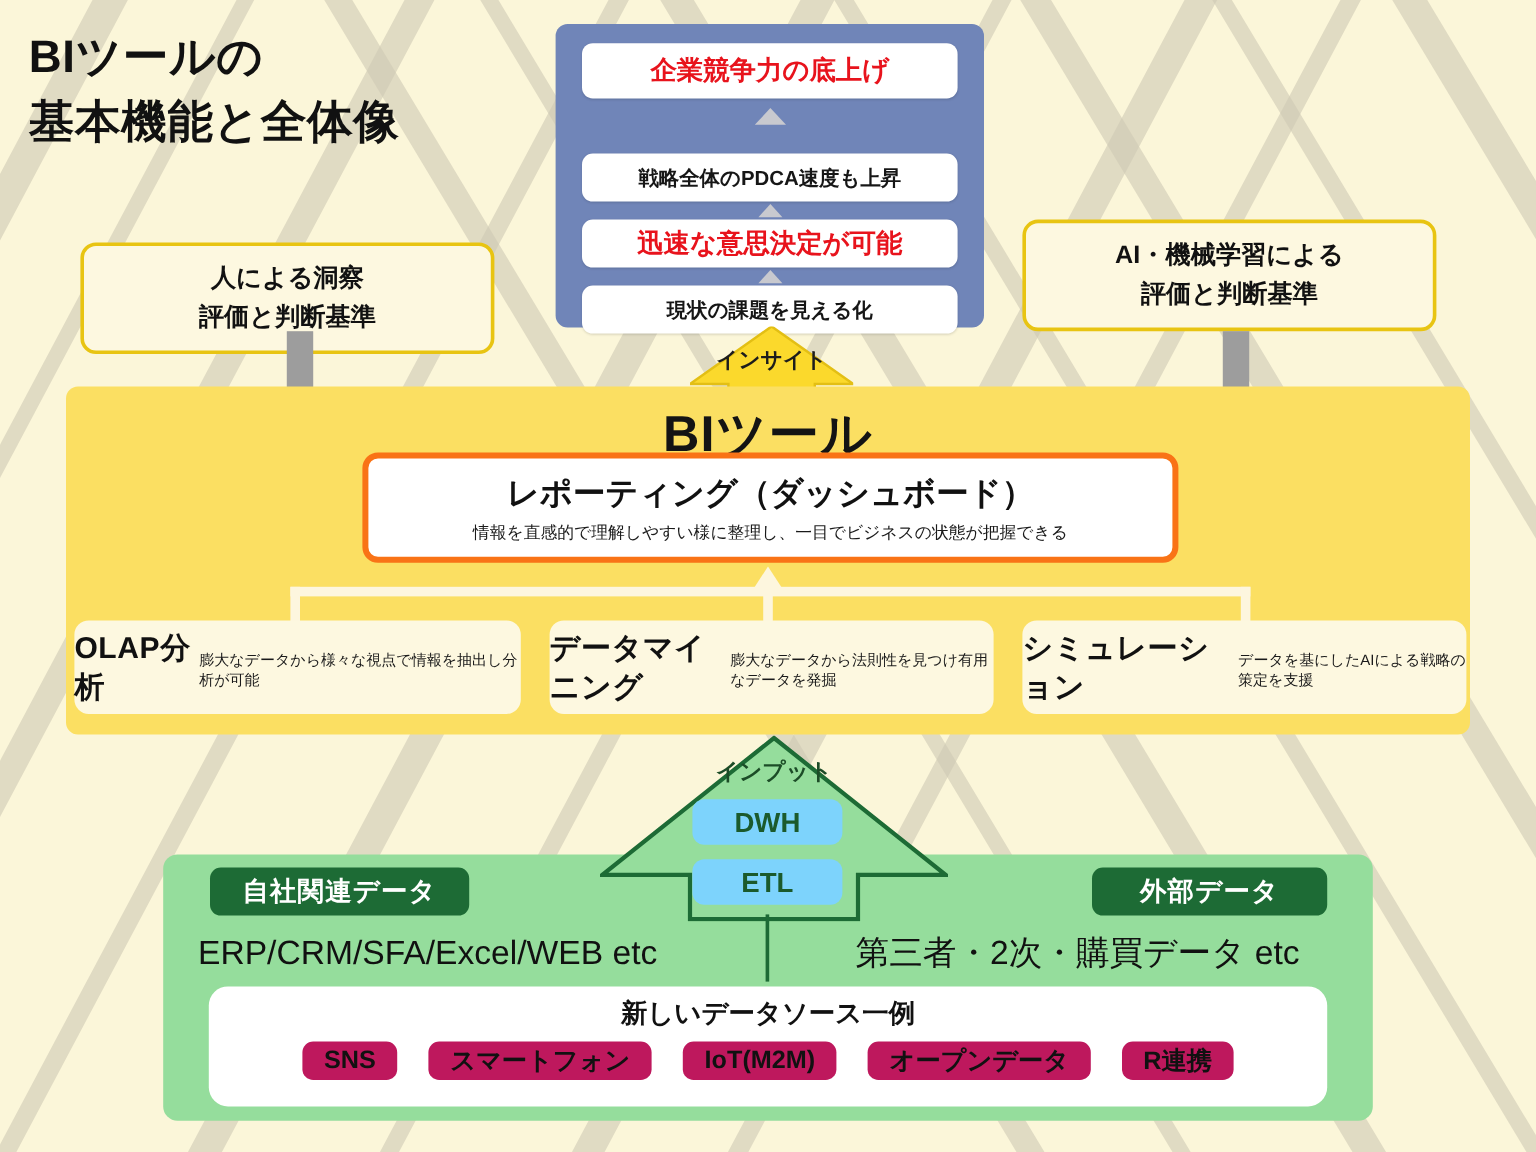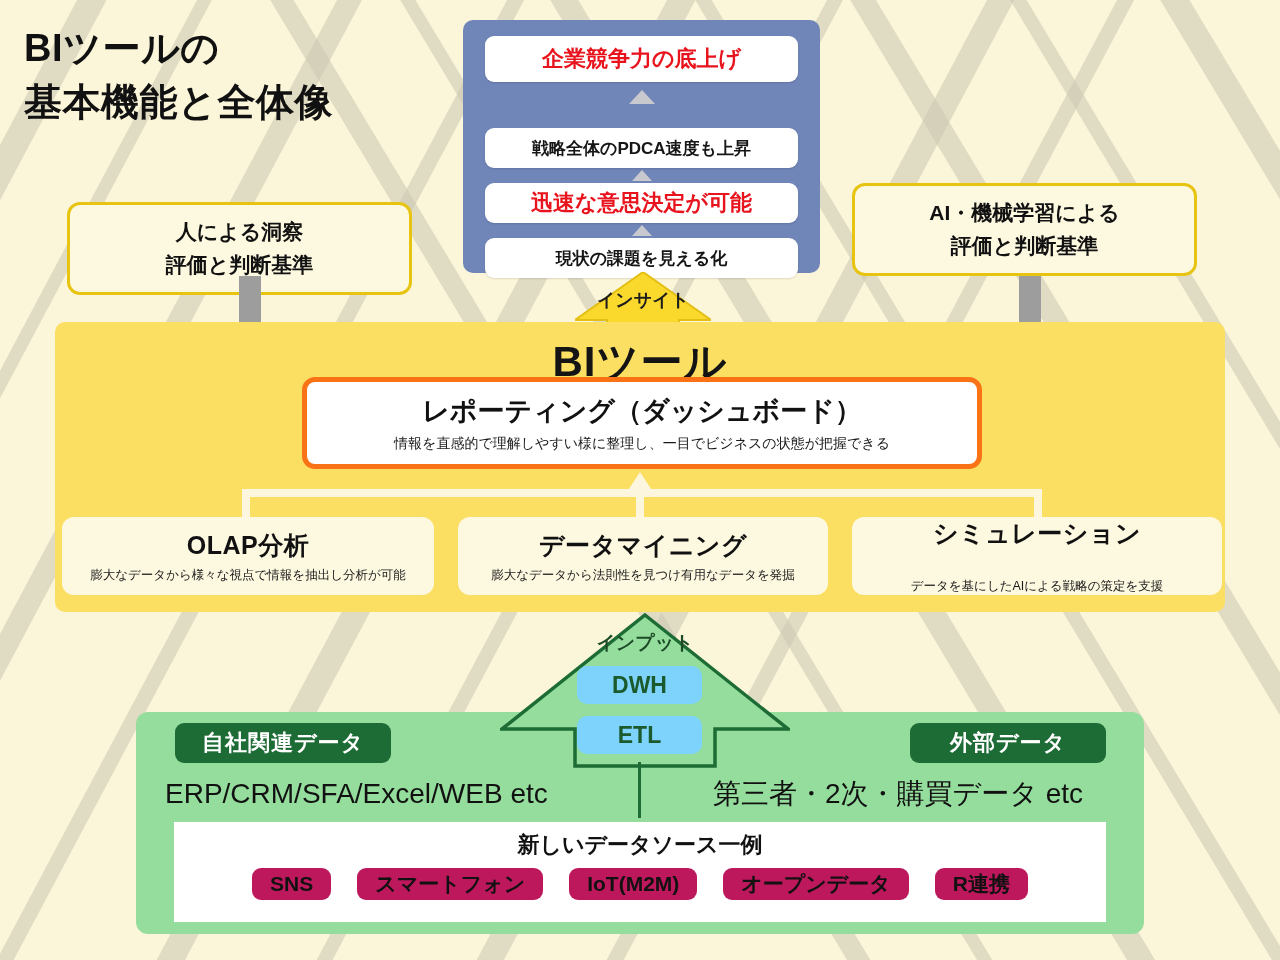--- a/index.html
+++ b/index.html
@@ -127,21 +127,21 @@
     width: 0; height: 0;
     border-left: 13px solid transparent;
     border-right: 13px solid transparent;
     border-bottom: 20px solid #fdf6de;
   }
 
   .func-box {
     position: absolute; top: 517px; height: 78px;
     background: #fdf8e0;
     border-radius: 12px;
-    display: flex; flex-direction: column;
+    display: flex; flex-direction: row;
     align-items: center; justify-content: center;
   }
   .func-title { font-size: 25px; font-weight: bold; color: #111; letter-spacing: .5px; }
   .func-desc  { font-size: 12.5px; color: #1a1a1a; margin-top: 5px; }
   #func-0 { left: 62px;  width: 372px; }
   #func-1 { left: 458px; width: 370px; }
   #func-2 { left: 852px; width: 370px; gap: 23px; }
 
   
   #input-arrow { position: absolute; left: 500px; top: 613px; width: 290px; height: 155px; }
@@ -184,21 +184,21 @@
     font-size: 28px; color: #111;
   }
   #src-internal { left: 165px; }
   #src-external { left: 713px; }
   #etl-vline { position: absolute; left: 638px; top: 762px; width: 3px; height: 56px; background: #1d6b35; }
 
   #sources-box {
     position: absolute; left: 174px; top: 822px;
     width: 932px; height: 100px;
     background: #ffffff;
-    border-radius: 0;
+    border-radius: 16px;
   }
   #sources-title {
     position: absolute; left: 0; top: 8px; width: 100%;
     text-align: center; font-size: 22px; font-weight: bold; color: #111;
   }
   #sources-row {
     position: absolute; left: 0; top: 46px; width: 100%;
     display: flex; justify-content: center; align-items: center; gap: 26px;
   }
   .source-chip {

